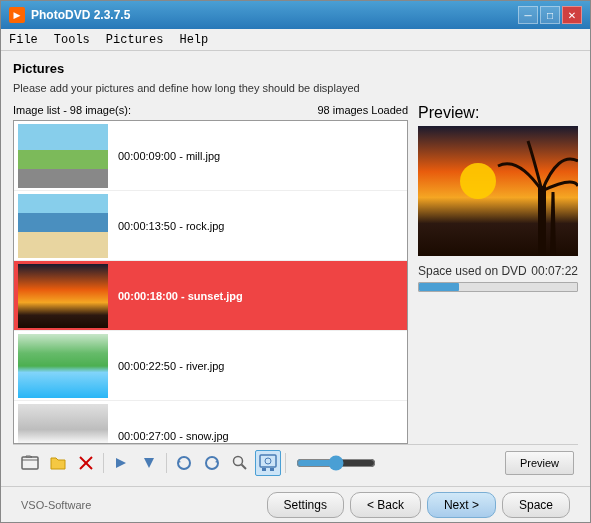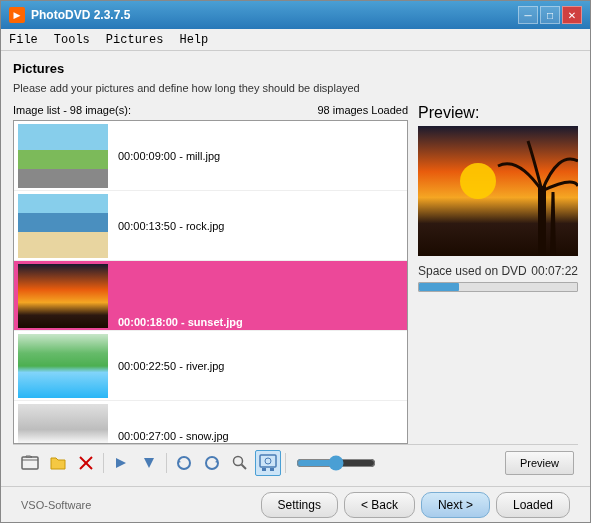--- a/index.html
+++ b/index.html
@@ -149,23 +149,22 @@
 
     .list-item {
       display: flex;
       align-items: center;
       height: 70px;
       border-bottom: 1px solid #eee;
       padding: 2px 4px;
       cursor: pointer;
     }
     .list-item.selected {
-      background: #ec4899;
+      background: #ef4444;
       color: white;
-      align-items: flex-end;
     }
 
     .list-item-thumb {
       width: 90px;
       height: 64px;
       margin-right: 10px;
       flex-shrink: 0;
       overflow: hidden;
     }
 
@@ -505,17 +504,17 @@
       </div>
     </div>
   </div>
 
   <div class="bottom-bar">
     <span class="vso-label">VSO-Software</span>
     <div class="bottom-buttons">
       <button class="bottom-btn">Settings</button>
       <button class="bottom-btn">&lt; Back</button>
       <button class="bottom-btn next-btn">Next &gt;</button>
-      <button class="bottom-btn">Loaded</button>
+      <button class="bottom-btn">Space</button>
     </div>
   </div>
 
 </div>
 
 </body></html>

